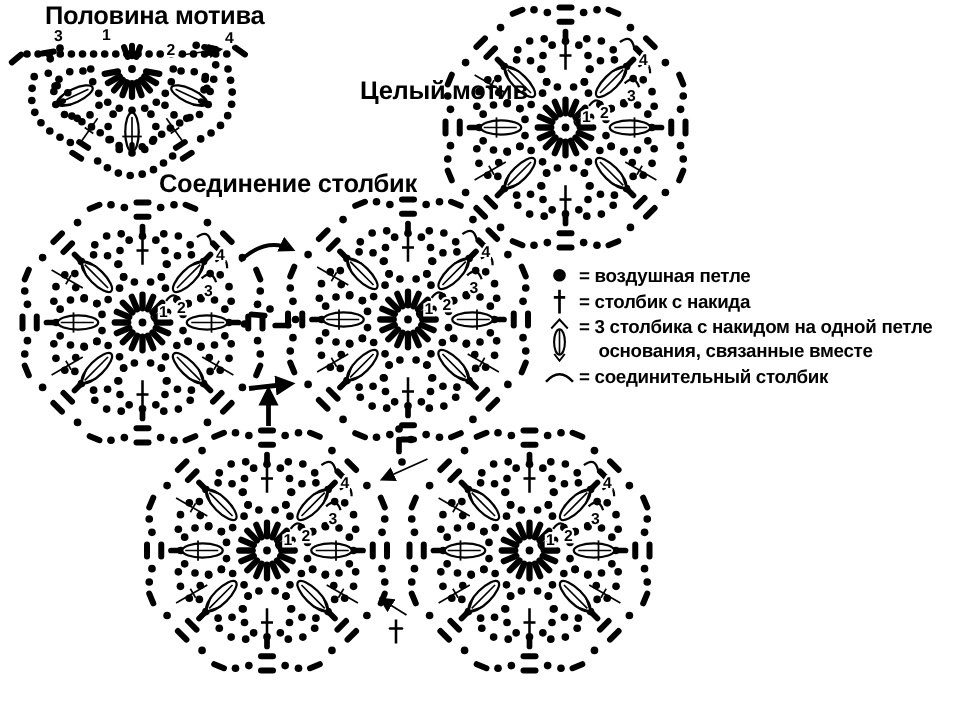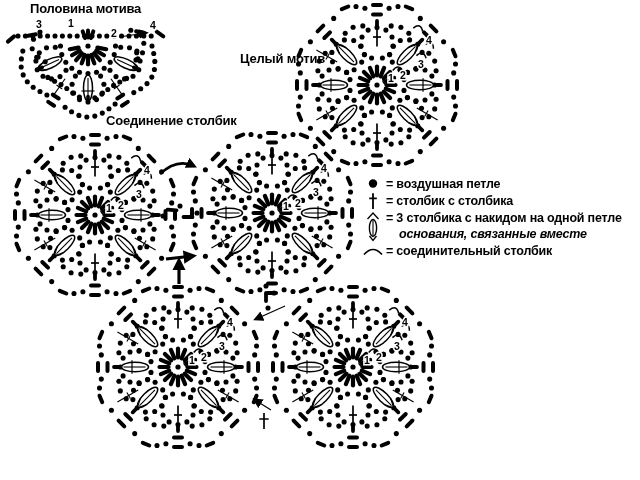--- a/index.html
+++ b/index.html
@@ -1,31 +1,31 @@
 <!DOCTYPE html>
 <html><head>
 <meta charset="utf-8">
 <style>
   html,body{margin:0;padding:0;background:#fff;}
   .canvas{position:relative;width:640px;height:480px;background:#fff;overflow:hidden;
           font-family:"Liberation Sans",sans-serif;}
   #diagram{position:absolute;left:0;top:0;}
-  .title{position:absolute;font-weight:bold;font-size:13px;letter-spacing:-0.2px;
+  .title{position:absolute;font-weight:bold;font-size:17px;letter-spacing:-0.2px;
          color:#000;white-space:nowrap;}
   #t-half{left:30px;top:1px;}
   #t-whole{left:240px;top:3px;margin-top:48px;}
   #t-join{left:106px;top:113px;}
   .legend{position:absolute;left:360px;top:175px;color:#000;}
   .lrow{display:flex;align-items:center;height:17px;}
   .lrow.tall{height:33px;align-items:flex-end;}
   .lsym{width:26px;flex:none;display:flex;justify-content:center;}
   .lsym svg{display:block;}
   .ltxt{font-weight:bold;font-size:12.5px;letter-spacing:-0.2px;white-space:nowrap;}
   .ltxt .l1,.ltxt .l2{display:block;line-height:15.5px;}
-  .ltxt .l2{padding-left:13px;font-style:italic;}
+  .ltxt .l2{padding-left:13px;}
 </style>
 </head>
 <body>
 
 <div class="canvas">
 
   <svg id="diagram" width="640" height="480" viewBox="0 0 640 480">
     <defs>
       <marker id="ah" viewBox="0 0 10 10" refX="7" refY="5" markerWidth="4.2" markerHeight="4.2" orient="auto-start-reverse">
           <path d="M0 0 L10 5 L0 10 z" fill="#000"></path>
@@ -1472,21 +1472,21 @@
           </svg>
       </span>
       <span class="ltxt">= воздушная петле</span>
     </div>
     <div class="lrow">
       <span class="lsym">
         <svg width="20" height="18" viewBox="0 0 20 18">
             <path d="M10 1.2 V17 M6.2 6.3 H13.8" stroke="#000" stroke-width="1.8" fill="none"></path>
           </svg>
       </span>
-      <span class="ltxt">= столбик с столбика</span>
+      <span class="ltxt">= столбик с накида</span>
     </div>
     <div class="lrow tall">
       <span class="lsym">
         <svg width="20" height="32" viewBox="0 0 20 32">
           <path d="M4.5 9 L10 3 L15.5 9" fill="none" stroke="#000" stroke-width="1.3"></path>
           <ellipse cx="10" cy="18" rx="3.6" ry="8.5" fill="#fff" stroke="#000" stroke-width="1.4"></ellipse>
           <path d="M10 10 V26" stroke="#000" stroke-width="1.1"></path>
           <path d="M6.5 26 L10 30.5 L13.5 26" fill="none" stroke="#000" stroke-width="1.3"></path>
         </svg>
       </span>

